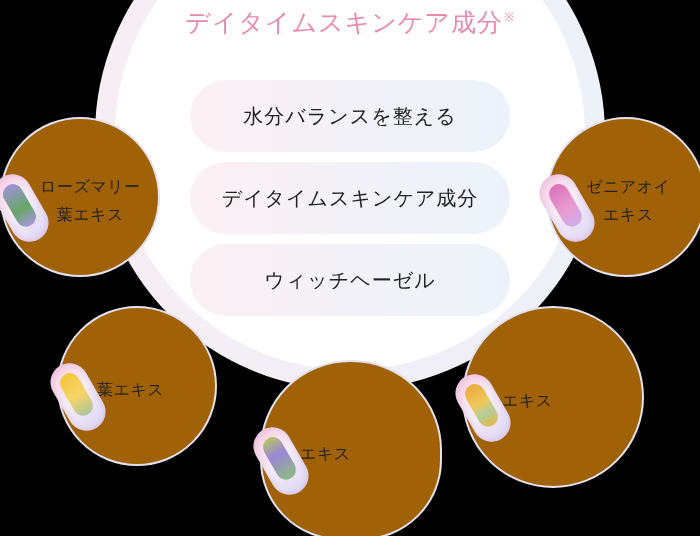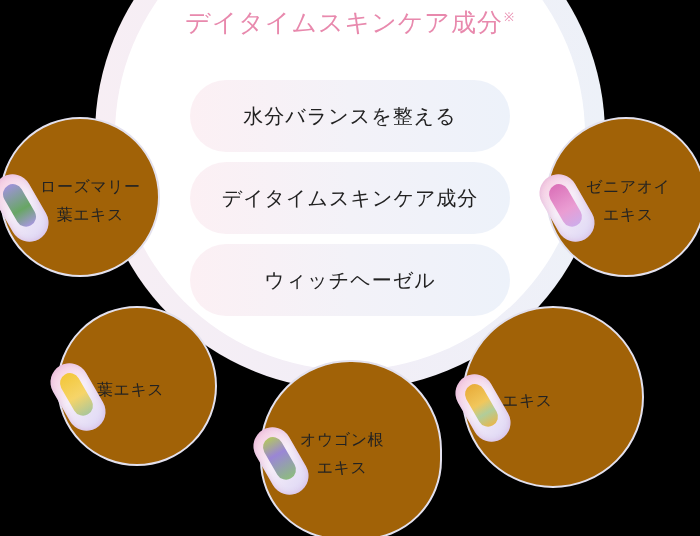--- a/index.html
+++ b/index.html
@@ -65,21 +65,20 @@
   <div class="label">
       <div>葉エキス</div>
     </div>
 </div>
 
 <div class="ing" style="left:260px;top:360px;height:180px;border-radius:90px 90px 80px 80px;width:182px">
   <div class="capsule">
       <div class="plant" style="background:linear-gradient(180deg,#a7c24a,#8a74d0 40%,#7db56a)"></div>
     </div>
   <div class="label">
-      <div>オウゴン根</div>
       <div>エキス</div>
     </div>
 </div>
 
 <div class="ing" style="left:462px;top:306px;width:182px;height:182px">
   <div class="capsule">
       <div class="plant" style="background:linear-gradient(180deg,#e6a51c,#f0c040 45%,#a6c88a 70%,#e6b030)"></div>
     </div>
   <div class="label">
       <div>エキス</div>

